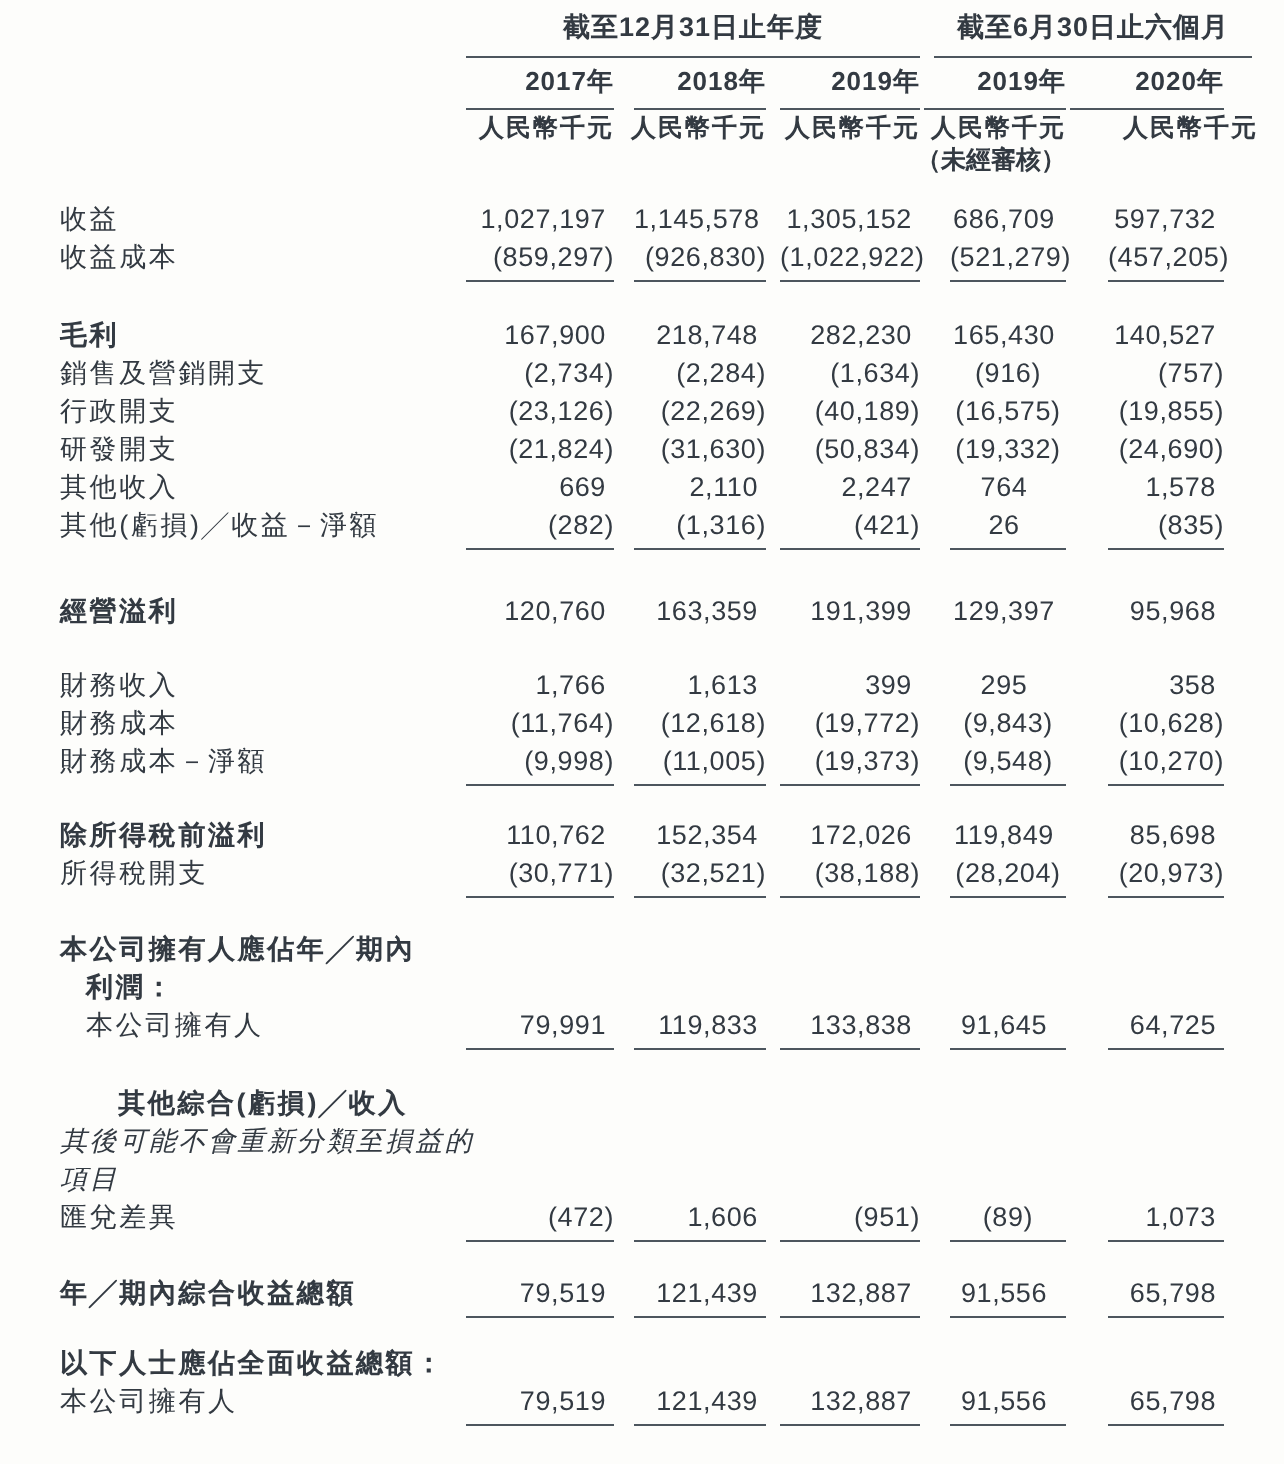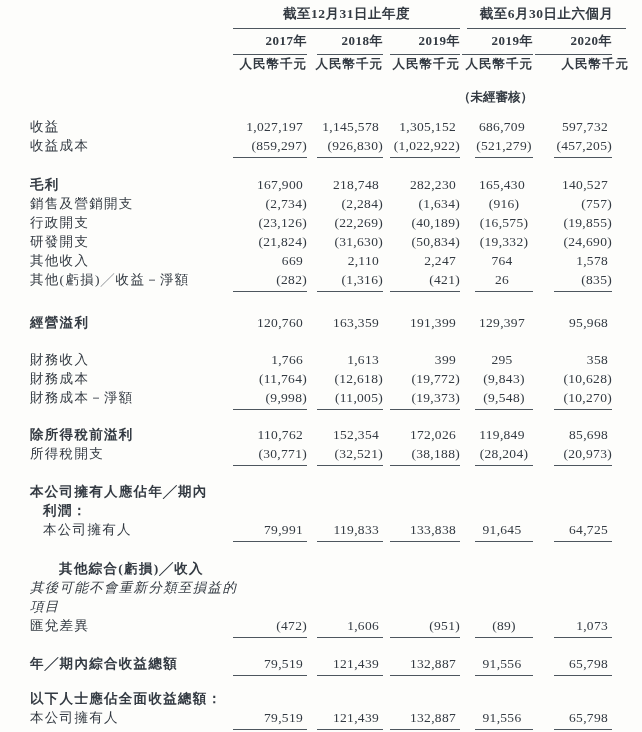--- a/index.html
+++ b/index.html
@@ -7,21 +7,21 @@
     --line:#4d565e;
     --bg:#fdfdfb;
   }
   html,body{margin:0;padding:0;background:#fff;}
   .page{
     position:relative;
     width:642px;height:732px;
     box-sizing:border-box;
     background:var(--bg);
     color:var(--text);
-    font-family:Liberation Serif, serif;
+    font-family:Liberation Sans, sans-serif;
     padding:6px 30px 0 30px;
     overflow:hidden;
   }
   .grid-row{
     display:grid;
     grid-template-columns:203px 74px 76px 77px 73px 79px;
   }
   
   .hdr-groups{height:16px;line-height:16px;}
   .grp{
@@ -41,21 +41,21 @@
     font-weight:bold;font-size:13px;letter-spacing:0.5px;white-space:nowrap;
   }
   .ycell::after{
     content:"";position:absolute;left:0;right:0;bottom:-7px;
     border-bottom:1.4px solid var(--line);
   }
   .hdr-units{margin-top:9px;height:14px;line-height:14px;}
   .ucell{text-align:right;font-weight:bold;font-size:12.5px;letter-spacing:1px;overflow:visible;}
   .ucell .unit{float:right;white-space:nowrap;}
   .u5 .unit{margin-right:-17px;}
-  .hdr-note{margin-top:19px;height:14px;line-height:14px;}
+  .hdr-note{margin-top:2px;height:14px;line-height:14px;}
   .ncell{text-align:right;font-weight:bold;font-size:12.5px;}
   .ncell .note{float:right;white-space:nowrap;letter-spacing:0px;}
   
   .tbody{margin-top:13px;}
   .body-row{height:19px;line-height:19px;}
   .lbl{
     font-size:13.5px;letter-spacing:1.3px;white-space:nowrap;
   }
   .lbl.b{font-weight:bold;}
   .lbl.i{font-style:italic;}

